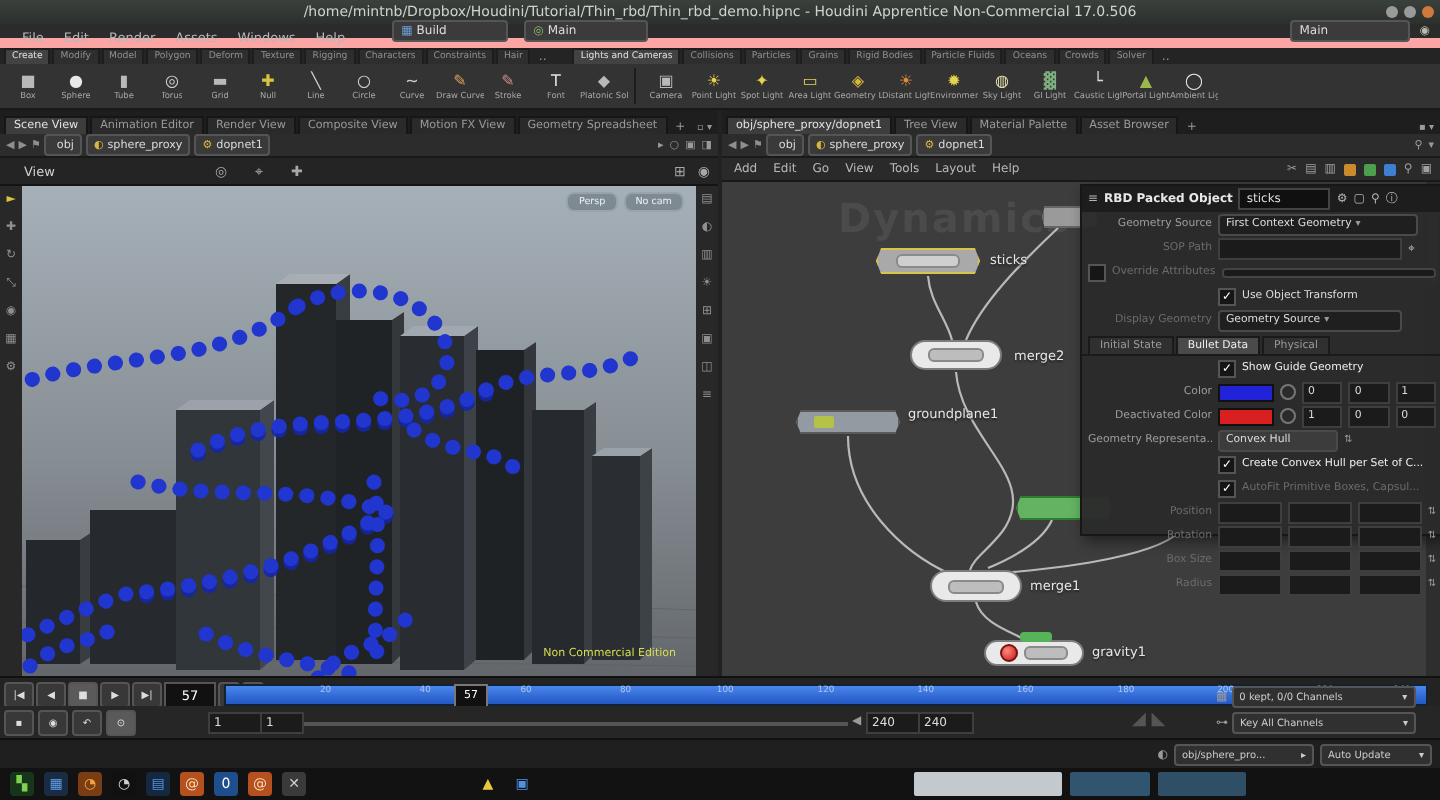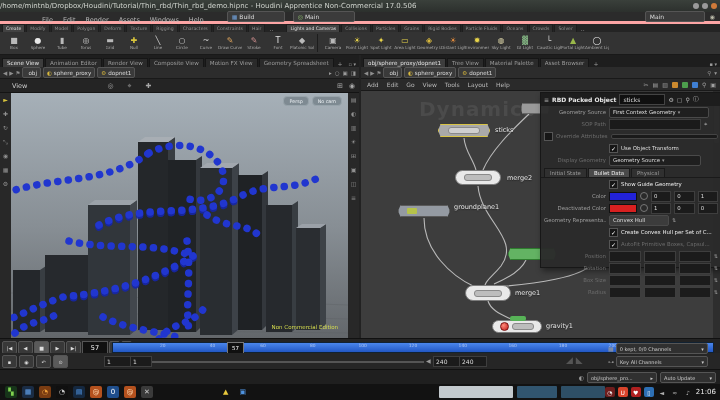--- a/index.html
+++ b/index.html
@@ -1,23 +1,23 @@
 <!DOCTYPE html>
 <html><head>
 <meta charset="utf-8">
 <style>
   html,body{margin:0;padding:0;background:#000;}
   #root{position:relative;width:720px;height:400px;background:#222;font-family:"DejaVu Sans",sans-serif;overflow:hidden;color:#ccc;}
   .abs{position:absolute;}
   
-  #titlebar{left:0;top:0;width:720px;height:12px;background:linear-gradient(#3a403b,#2c302d);display:flex;align-items:center;}
+  #titlebar{left:0;top:0;width:720px;height:12px;background:linear-gradient(#3a403b,#2c302d);display:flex;align-items:center;justify-content:center;}
   #titlebar .t{font-size:7px;color:#cfd3cd;}
   #winctl{position:absolute;right:3px;top:3px;display:flex;gap:3px;}
   #winctl span{width:6px;height:6px;border-radius:50%;display:block;}
-  #menubar{left:0;top:12px;width:720px;height:12px;background:#2b2b2b;display:flex;align-items:center;border-bottom:3px solid #fca5a5;box-sizing:border-box;padding-left:31px;}
+  #menubar{left:0;top:12px;width:720px;height:12px;background:#2b2b2b;display:flex;align-items:center;border-bottom:5px solid #fca5a5;box-sizing:border-box;}
   .menu{font-size:6.5px;color:#b8b8b8;padding:0 5px;}
   .combo{height:9px;background:#3b3b3b;border:1px solid #555;border-radius:2px;font-size:6px;color:#ddd;display:flex;align-items:center;gap:2px;padding:0 4px;}
   .cico{font-size:6px;}
   
   #shelftabs{left:0;top:24px;width:720px;height:8px;background:#242424;display:flex;align-items:flex-end;overflow:hidden;}
   .stab{font-size:4.6px;color:#8f8f8f;background:#2e2e2e;border:1px solid #1d1d1d;border-bottom:none;padding:0 3px;margin-right:1px;white-space:nowrap;line-height:7px;}
   .stab.on{background:#424242;color:#e0e0e0;}
   #shelftools{left:0;top:32px;width:720px;height:23px;background:#333;display:flex;align-items:center;border-bottom:1px solid #191919;box-sizing:border-box;}
   .tool{width:24px;display:flex;flex-direction:column;align-items:center;justify-content:center;}
   .tglyph{font-size:8px;line-height:9px;}
@@ -746,27 +746,15 @@
         <span class="tbico" style="background: rgb(58, 58, 58); color: rgb(207, 207, 207);">✕</span>
       </span>
     <span style="width:80px"></span>
     <span style="display:flex">
         <span class="tbico" style="background: transparent; color: rgb(232, 200, 60);">▲</span>
         <span class="tbico" style="background: transparent; color: rgb(79, 147, 224);">▣</span>
       </span>
     <span class="winbtn" style="width:74px;background:#c3c9cd;margin-left:190px"></span>
     <span class="winbtn" style="width:40px;background:#31556f"></span>
     <span class="winbtn" style="width:44px;background:#2e4f66"></span>
-    <span id="tray">
-      <span style="display:flex;gap:3px">
-          <span class="trico" style="background: rgb(110, 29, 29); color: rgb(240, 240, 240);">◔</span>
-          <span class="trico" style="background: rgb(217, 68, 43); color: rgb(255, 255, 255);">U</span>
-          <span class="trico" style="background: rgb(176, 32, 32); color: rgb(255, 255, 255);">♥</span>
-          <span class="trico" style="background: rgb(45, 111, 180); color: rgb(255, 255, 255);">▯</span>
-          <span class="trico" style="background: transparent; color: rgb(176, 176, 176);">◄</span>
-          <span class="trico" style="background: transparent; color: rgb(176, 176, 176);">≈</span>
-          <span class="trico" style="background: transparent; color: rgb(176, 176, 176);">♪</span>
-        </span>
-      <span id="time">21:06</span>
-    </span>
   </div>
 
 </div>
 
 </body></html>

